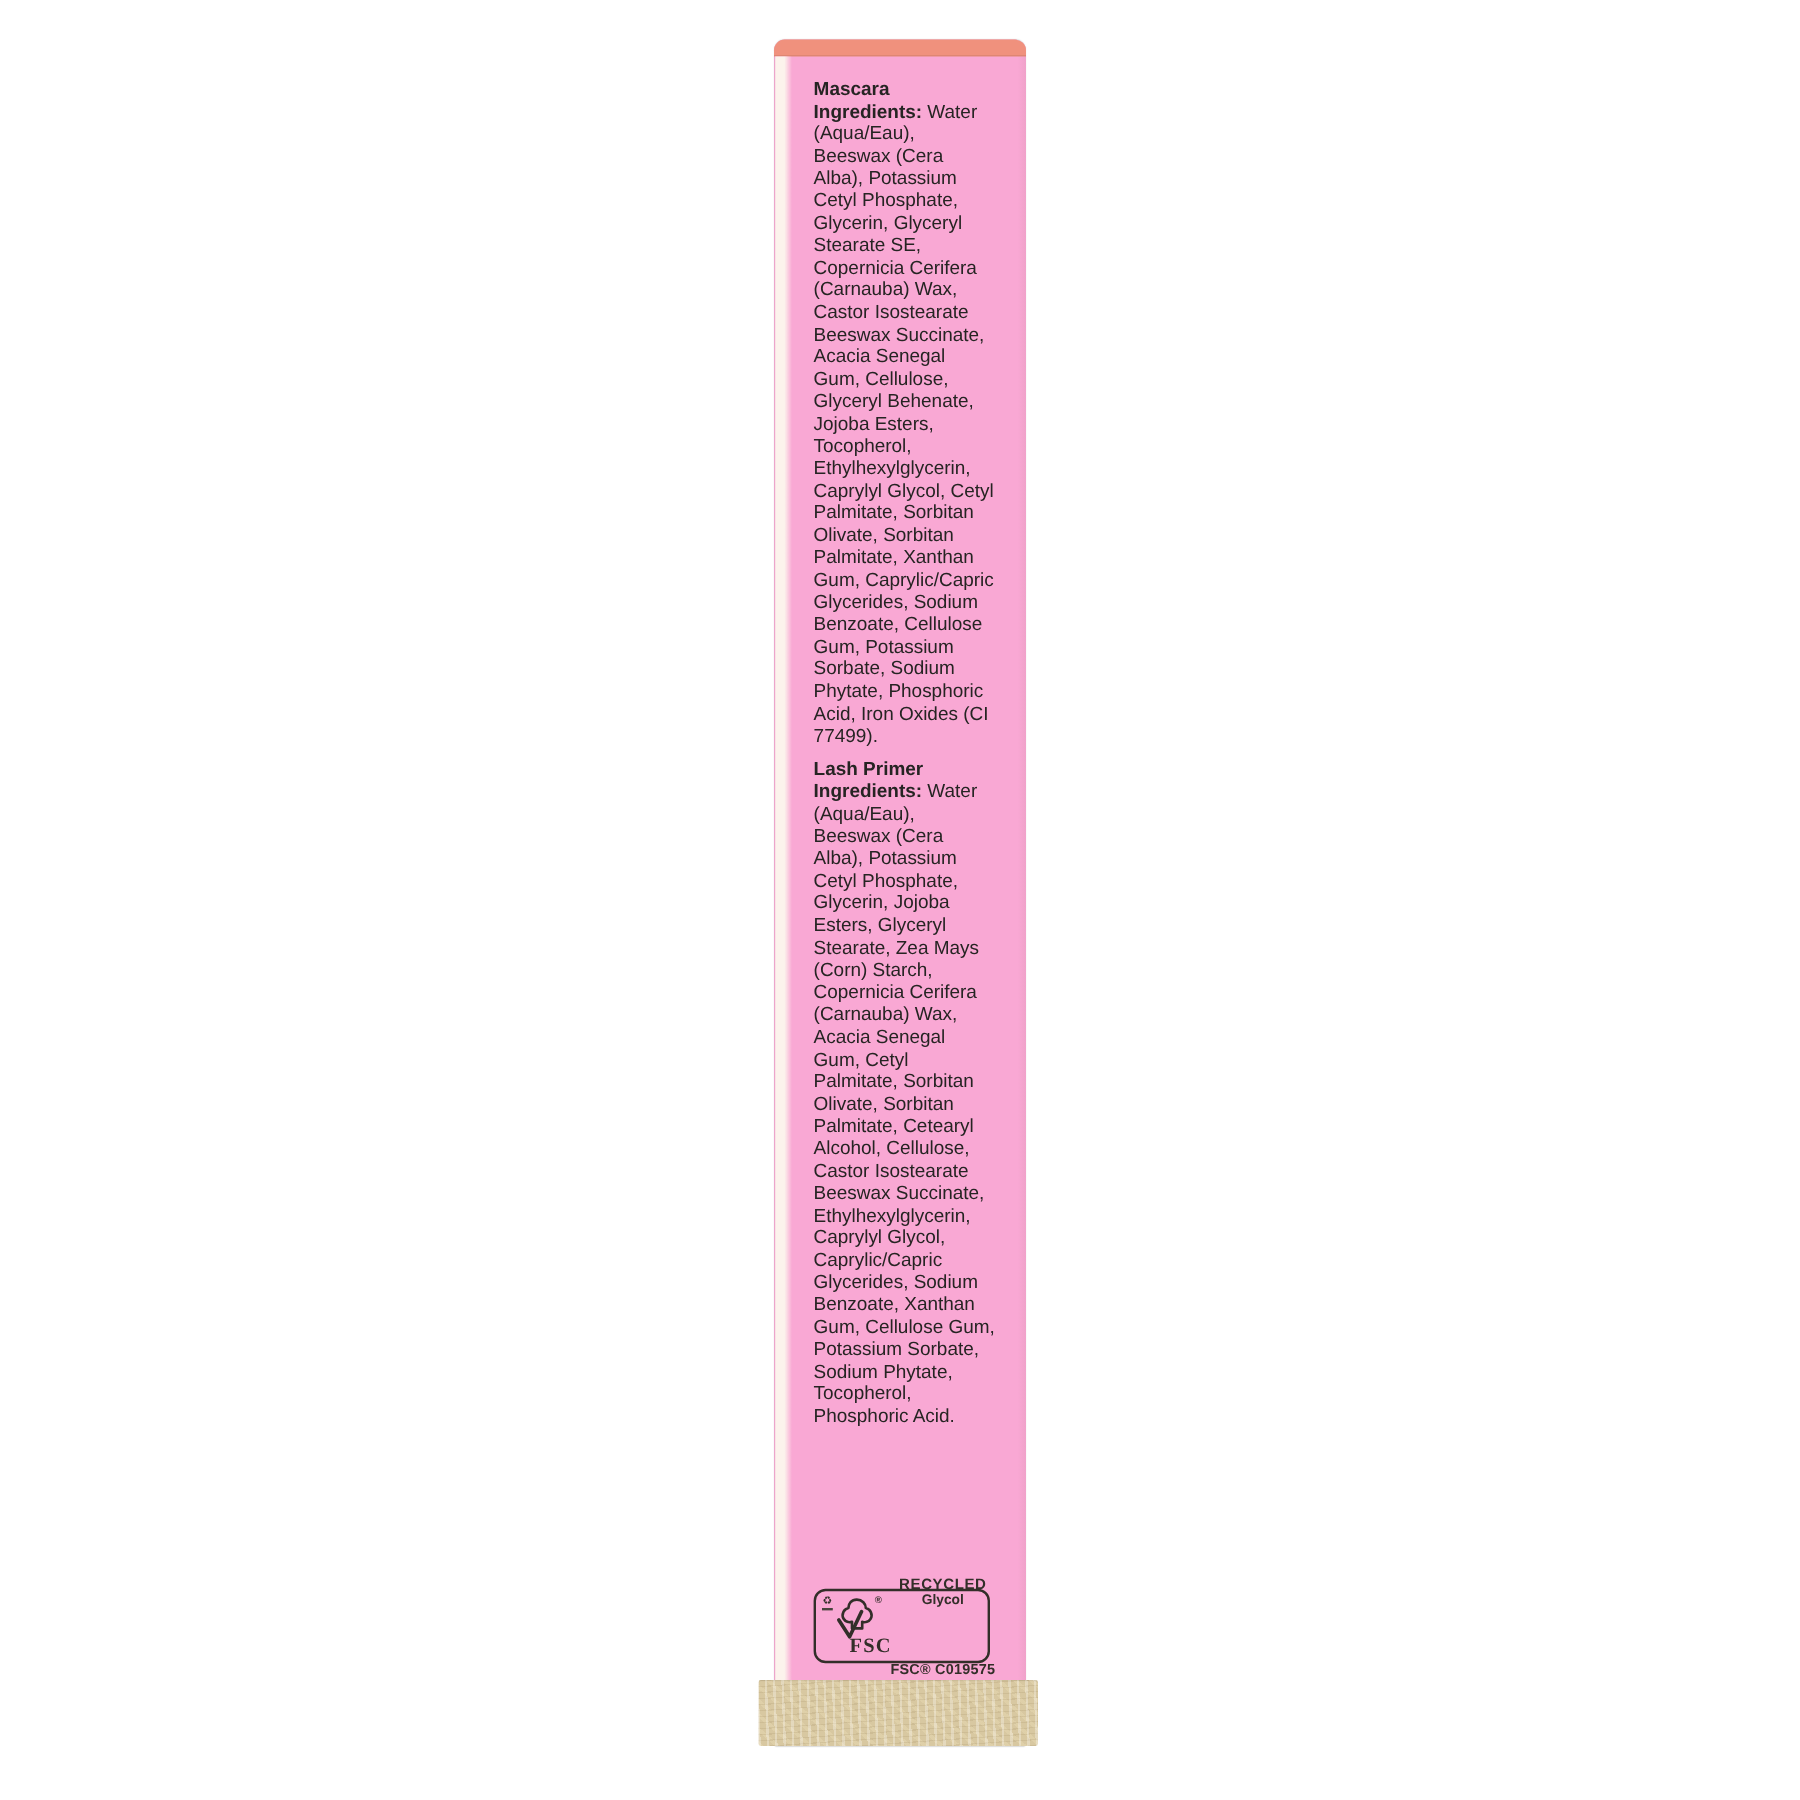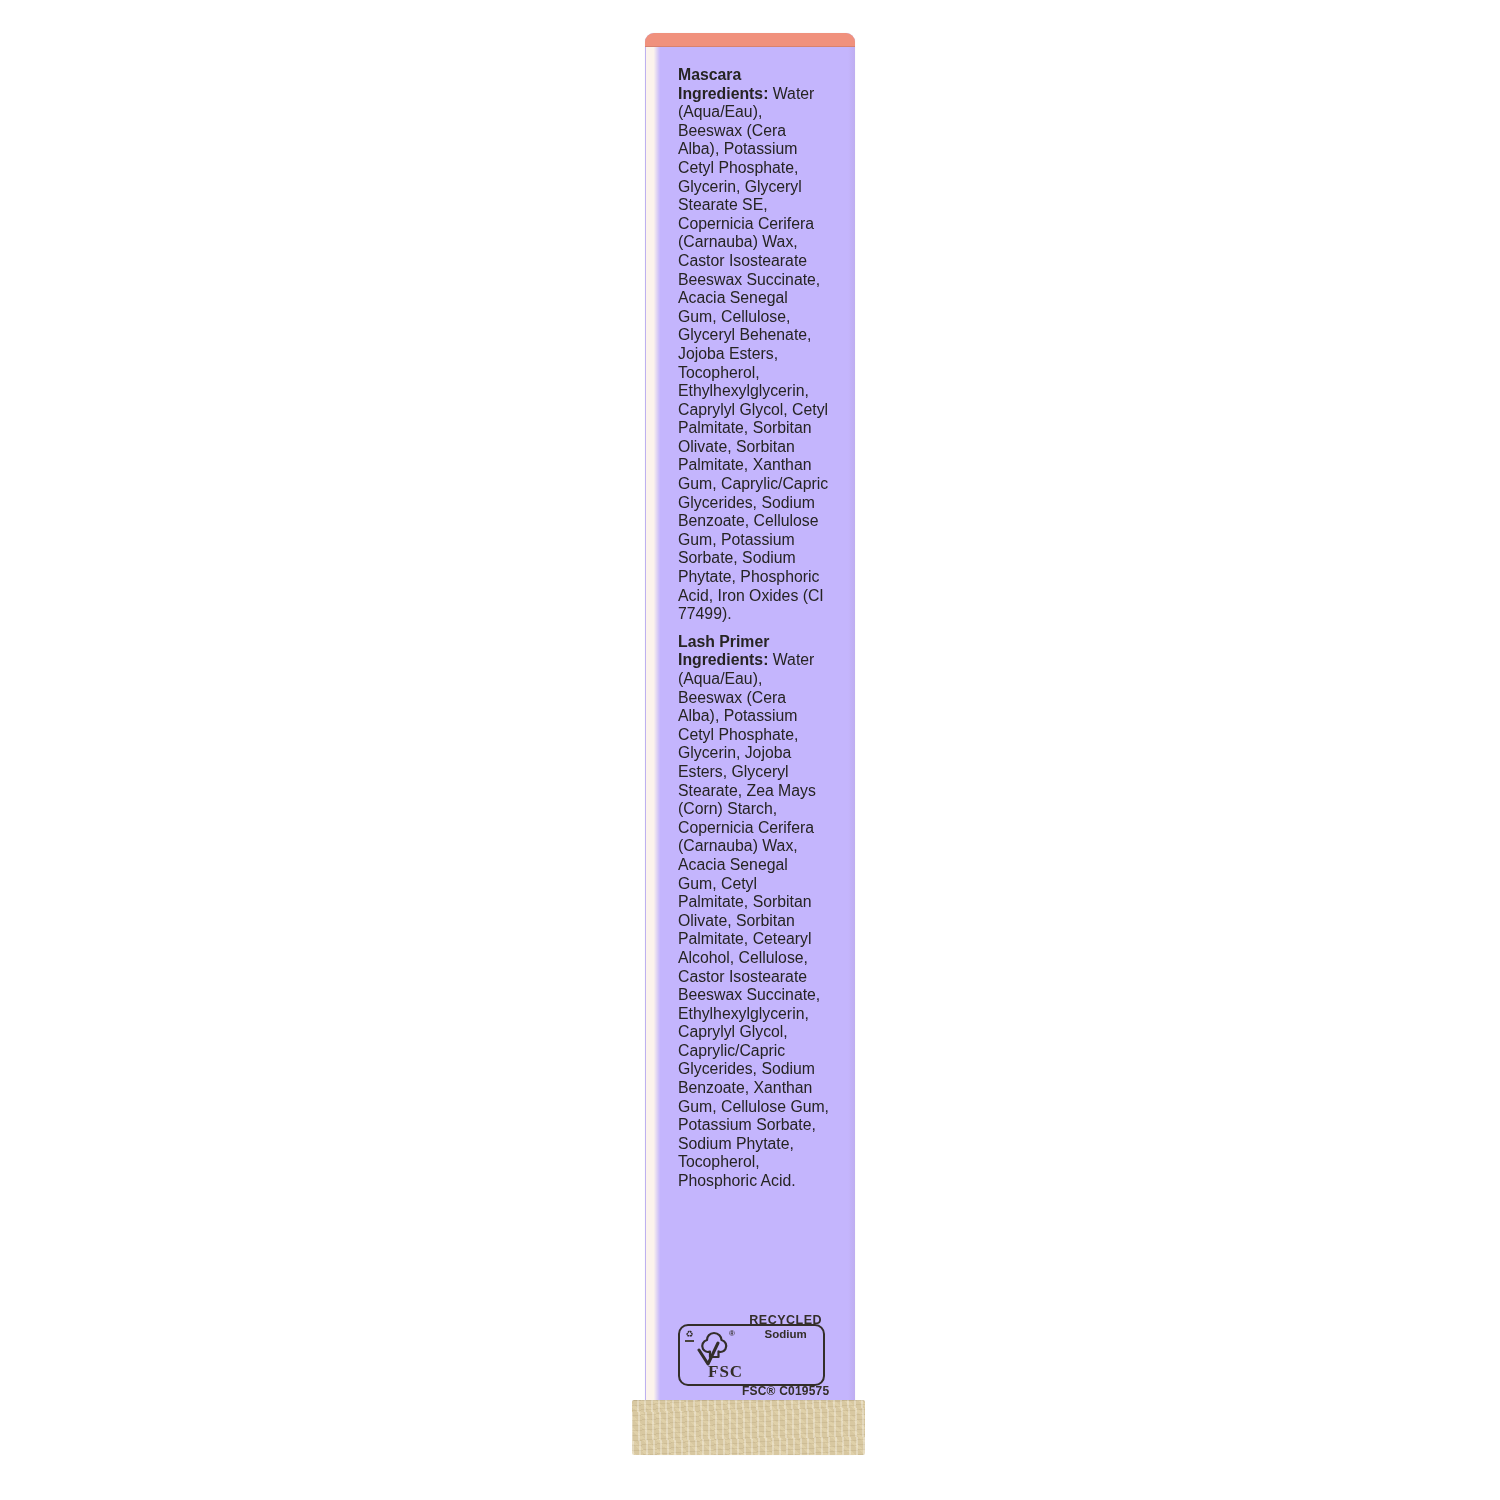--- a/index.html
+++ b/index.html
@@ -7,21 +7,21 @@
     width:1500px;height:1500px;
     background:#ffffff;
     position:relative;
     font-family:"Liberation Sans", sans-serif;
     overflow:hidden;
   }
   .product-box{
     position:absolute;
     left:645px; top:33px;
     width:210px; height:1422px;
-    background:#c4b5fd;
+    background:#f9a8d4;
     border-radius:9px 9px 3px 3px;
     box-shadow:0 0 1px rgba(0,0,0,0.15);
   }
   .coral-strip{
     position:absolute;
     left:0; top:0; width:100%; height:14px;
     background:#f0917d;
     border-radius:9px 9px 0 0;
     box-shadow:inset 0 -1px 0 rgba(0,0,0,0.10);
   }
@@ -152,20 +152,20 @@
       <div class="mini-recycle">♻<span class="microtext"></span></div>
       <svg class="fsc-tree" width="34" height="36" viewBox="0 0 34 36">
         <path d="M17 2 C21.5 2 24.5 5.5 24.5 9 C28.5 9.8 30.5 14.5 28.5 18 C27 20.5 24 21.5 21.5 20.5 L21.5 26 L13 26 L13 20.5 C10.5 21.5 7.5 20.5 6 18 C4 14.5 6 9.8 10 9 C10 5.5 12.5 2 17 2 Z" fill="none" stroke="#332e29" stroke-width="2.2" stroke-linejoin="round"></path>
         <path d="M2 19 L11 33 L21 12" fill="none" stroke="#332e29" stroke-width="3" stroke-linecap="round" stroke-linejoin="round"></path>
       </svg>
       <span class="fsc-reg">®</span>
       <span class="fsc-word">FSC</span>
     </div>
     <div class="fsc-right">
       <span class="fsc-line1">RECYCLED</span>
-      <span class="fsc-line2">Sodium</span>
+      <span class="fsc-line2">Glycol</span>
       <span class="fsc-line3">FSC® C019575</span>
     </div>
   </div>
 
   <div class="kraft-strip"></div>
 
 </div>
 
 </body></html>

